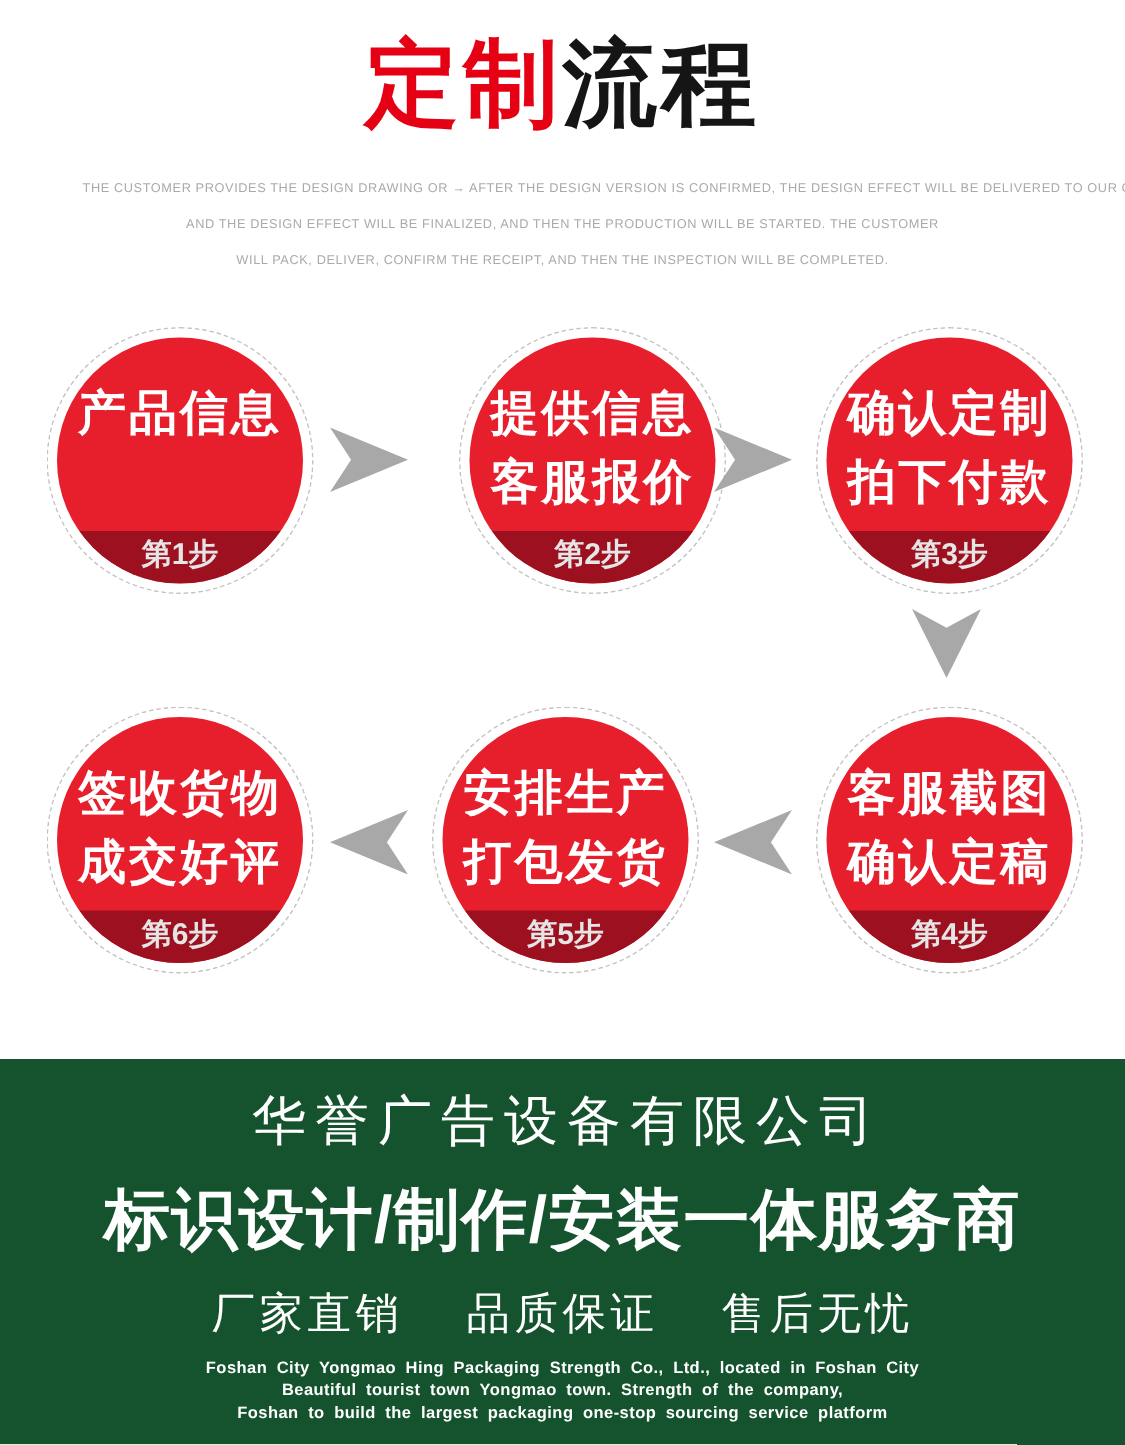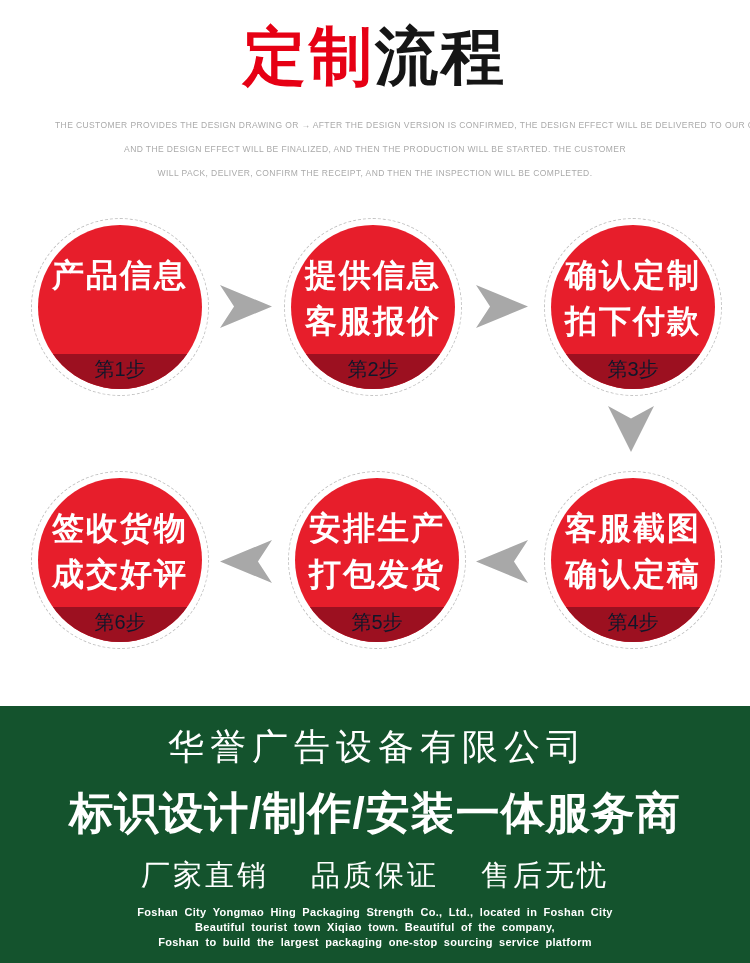--- a/index.html
+++ b/index.html
@@ -75,26 +75,26 @@
     font-size: 32px;
     font-weight: 700;
     line-height: 46px;
     letter-spacing: 2px;
   }
   .circle .badge {
     position: absolute;
     left: 0; bottom: 6px;
     width: 100%;
     text-align: center;
-    color: #0f172a;
+    color: #e5e5e5;
     font-size: 20px;
-    font-weight: 400;
+    font-weight: 700;
   }
   .pos1 { left: 31px;  top: 218px; }
-  .pos2 { left: 284px; top: 218px; }
+  .pos2 { left: 306px; top: 218px; }
   .pos3 { left: 544px; top: 218px; }
   .pos4 { left: 544px; top: 471px; }
   .pos5 { left: 288px; top: 471px; }
   .pos6 { left: 31px;  top: 471px; }
 
   
   .arrow { position: absolute; background: #a8a8a8; }
   .arrow-right {
     width: 52px; height: 43px;
     clip-path: polygon(0 0, 100% 50%, 0 100%, 27% 50%);
@@ -247,18 +247,18 @@
   <footer class="footer">
     <div class="company">华誉广告设备有限公司</div>
     <div class="tagline">标识设计/制作/安装一体服务商</div>
     <div class="selling">
       <span>厂家直销</span>
       <span>品质保证</span>
       <span>售后无忧</span>
     </div>
     <div class="address">
       <div>Foshan City Yongmao Hing Packaging Strength Co., Ltd., located in Foshan City</div>
-      <div>Beautiful tourist town Xiqiao town. Beautiful of the company,</div>
+      <div>Beautiful tourist town Yongmao town. Strength of the company,</div>
       <div>Foshan to build the largest packaging one-stop sourcing service platform</div>
     </div>
   </footer>
 
 </div>
 
 </body></html>

